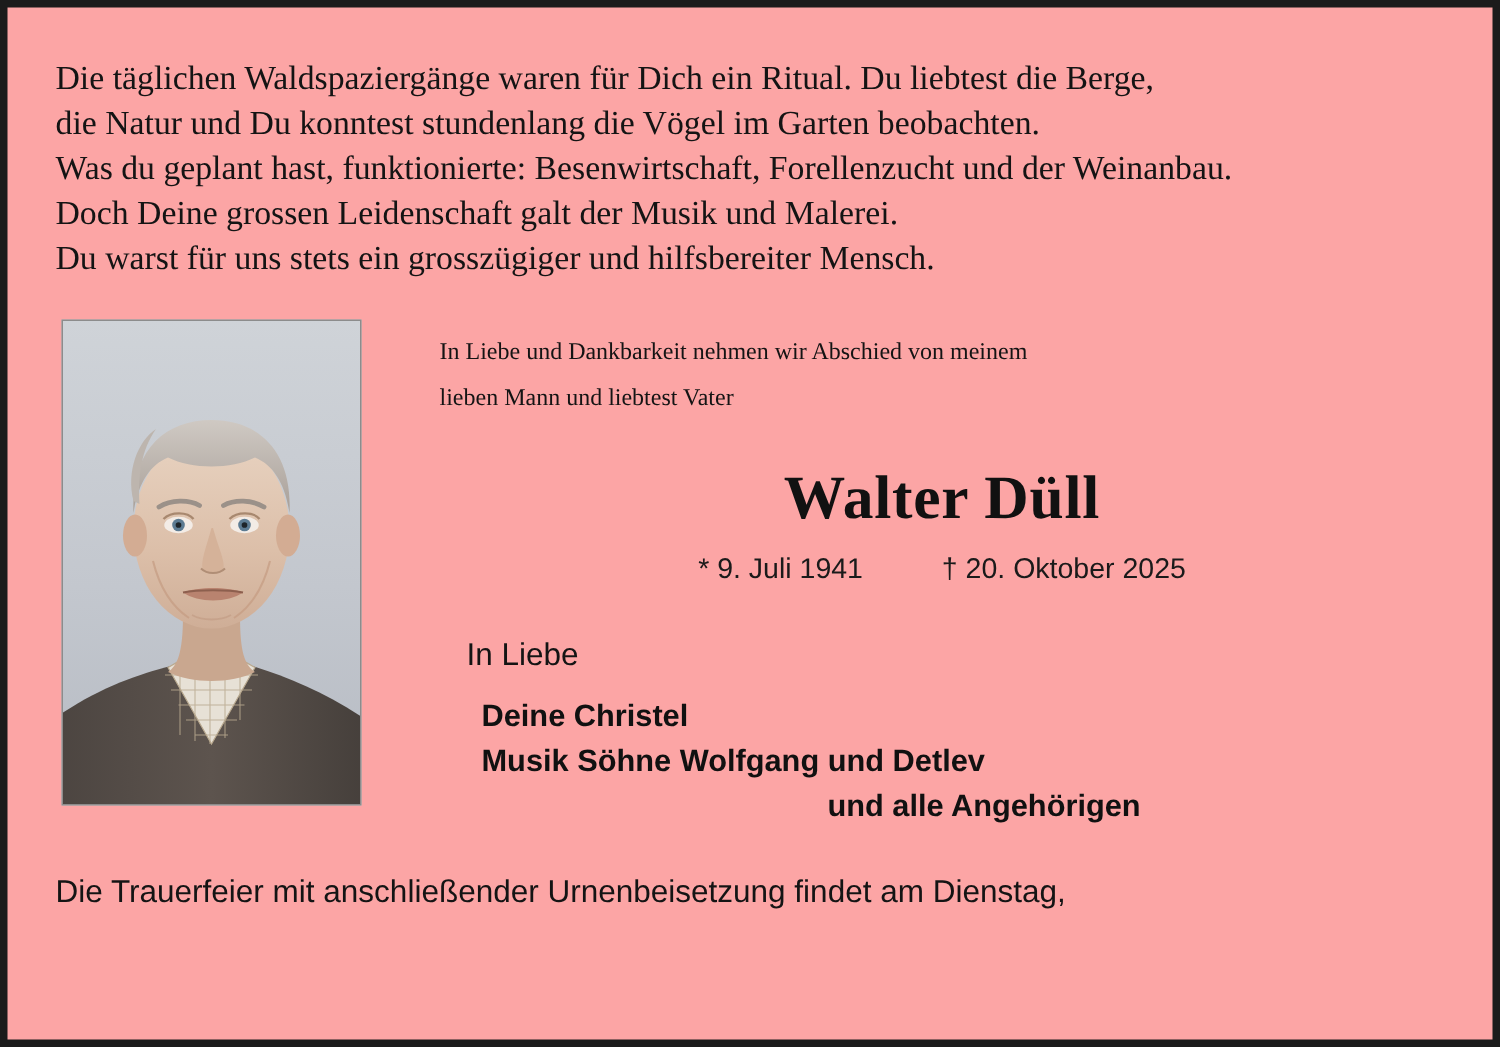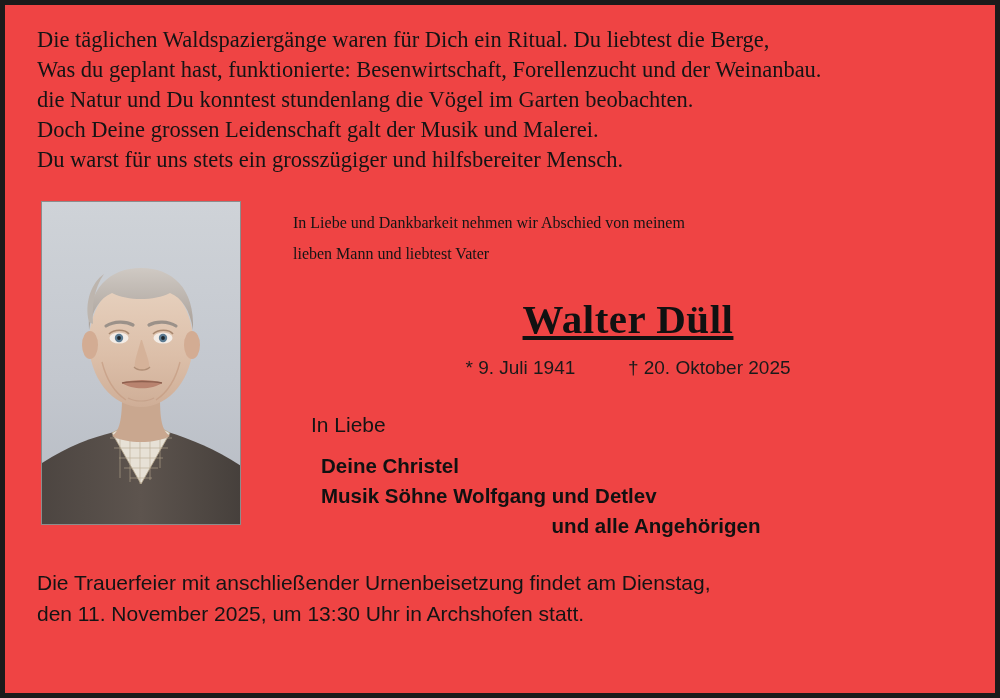--- a/index.html
+++ b/index.html
@@ -13,23 +13,23 @@
     font-family: "Liberation Serif", serif;
     color: #1a1a1a;
     overflow: hidden;
   }
 
   .obituary {
     position: relative;
     box-sizing: border-box;
     width: 1000px;
     height: 698px;
-    background: #ef4444;
+    background: #fca5a5;
     border: 5px solid #1b1b1b;
-    padding: 10px 32px 0 32px;
+    padding: 22px 32px 0 32px;
   }
 
   
   .poem {
     font-family: "Liberation Serif", serif;
     font-size: 22.5px;
     line-height: 30px;
     color: #141414;
     margin: 10px 0 0 0;
   }
@@ -72,21 +72,20 @@
   .intro div { white-space: nowrap; }
 
   .name {
     text-align: center;
     font-family: "Liberation Serif", serif;
     font-weight: bold;
     font-size: 41px;
     letter-spacing: 0.5px;
     margin-top: 26px;
     color: #111111;
-    text-decoration: underline;
   }
 
   .dates {
     text-align: center;
     font-family: "Liberation Sans", sans-serif;
     font-size: 19px;
     margin-top: 14px;
     color: #1a1a1a;
   }
   .dates .sep { display: inline-block; width: 42px; }
@@ -122,22 +121,22 @@
   }
   .footer div { white-space: nowrap; }
 </style>
 </head>
 <body>
 
 <div class="obituary">
 
   <div class="poem">
     <div>Die täglichen Waldspaziergänge waren für Dich ein Ritual. Du liebtest die Berge,</div>
+    <div>die Natur und Du konntest stundenlang die Vögel im Garten beobachten.</div>
     <div>Was du geplant hast, funktionierte: Besenwirtschaft, Forellenzucht und der Weinanbau.</div>
-    <div>die Natur und Du konntest stundenlang die Vögel im Garten beobachten.</div>
     <div>Doch Deine grossen Leidenschaft galt der Musik und Malerei.</div>
     <div>Du warst für uns stets ein grosszügiger und hilfsbereiter Mensch.</div>
   </div>
 
   <div class="middle">
 
     <div class="portrait-wrap">
       <div class="portrait">
         <svg viewBox="0 0 198 322" preserveAspectRatio="none">
           <defs>
@@ -239,16 +238,15 @@
           <div class="s1">Deine Christel</div>
           <div class="s2">Musik Söhne Wolfgang und Detlev</div>
           <div class="s3">und alle Angehörigen</div>
         </div>
       </div>
     </div>
   </div>
 
   <div class="footer">
     <div>Die Trauerfeier mit anschließender Urnenbeisetzung findet am Dienstag,</div>
-    <div>den 11. November 2025, um 13:30 Uhr in Archshofen statt.</div>
   </div>
 
 </div>
 
 </body></html>

